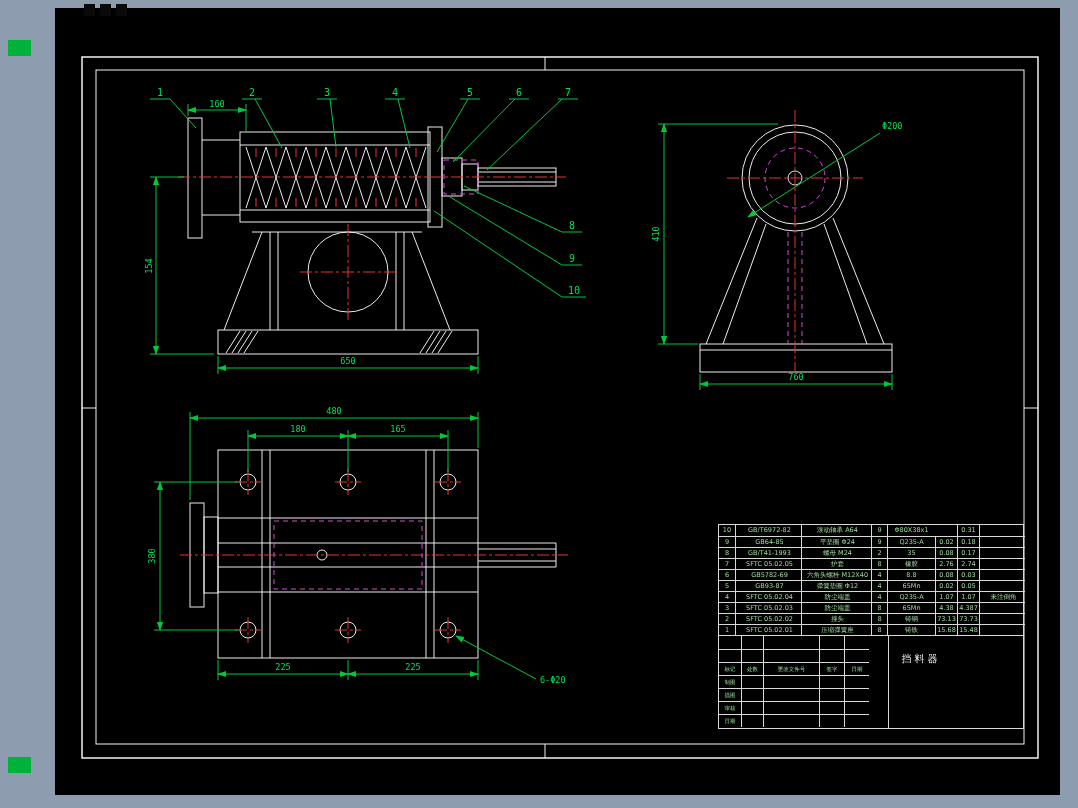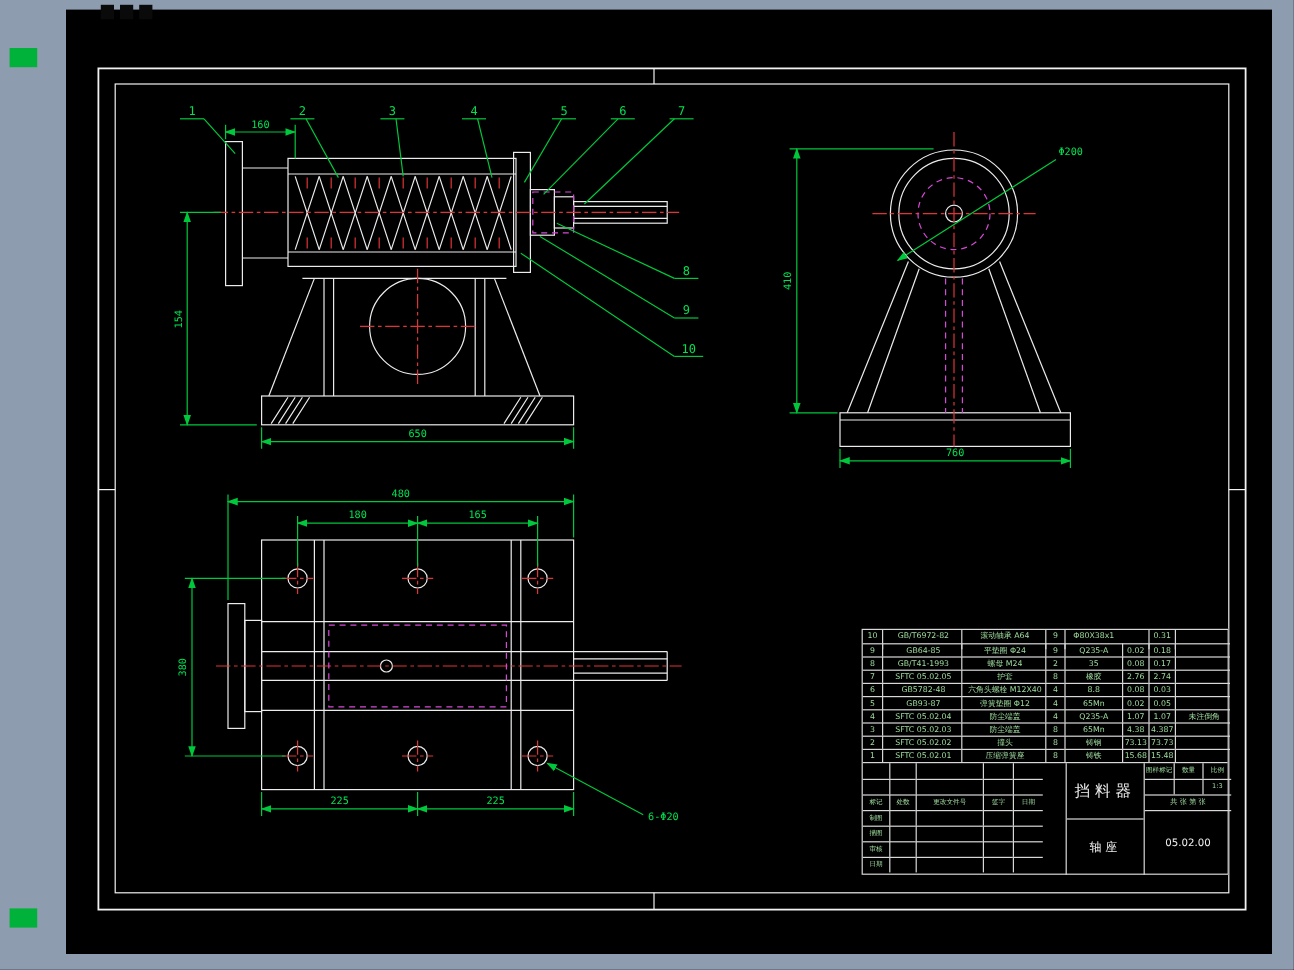--- a/index.html
+++ b/index.html
@@ -320,21 +320,21 @@
           <div class="l">SFTC 05.02.05</div>
           <div class="l">护套</div>
           <div class="c">8</div>
           <div class="c">橡胶</div>
           <div class="c">2.76</div>
           <div class="c">2.74</div>
           <div class="l"></div>
       </div>
       <div class="bom-row">
         <div class="c">6</div>
-          <div class="l">GB5782-48</div>
+          <div class="l">GB5782-69</div>
           <div class="l">六角头螺栓 M12X40</div>
           <div class="c">4</div>
           <div class="c">8.8</div>
           <div class="c">0.08</div>
           <div class="c">0.03</div>
           <div class="l"></div>
       </div>
       <div class="bom-row">
         <div class="c">5</div>
           <div class="l">GB93-87</div>
@@ -420,31 +420,16 @@
           <div></div>
           <div></div>
         <div>日期</div>
           <div></div>
           <div></div>
           <div></div>
           <div></div>
       </div>
       <div class="tbm">
         <div>挡料器</div>
-        <div>轴座</div>
-      </div>
-      <div class="tbr">
-        <div class="r3">
-          <div>图样标记</div>
-          <div>数量</div>
-          <div>比例</div>
-        </div>
-        <div class="r3">
-          <div></div>
-          <div></div>
-          <div>1:3</div>
-        </div>
-        <div class="span">共 张 第 张</div>
-        <div class="dno">05.02.00</div>
       </div>
     </div>
   </div>
 </div>
 
 </body></html>

